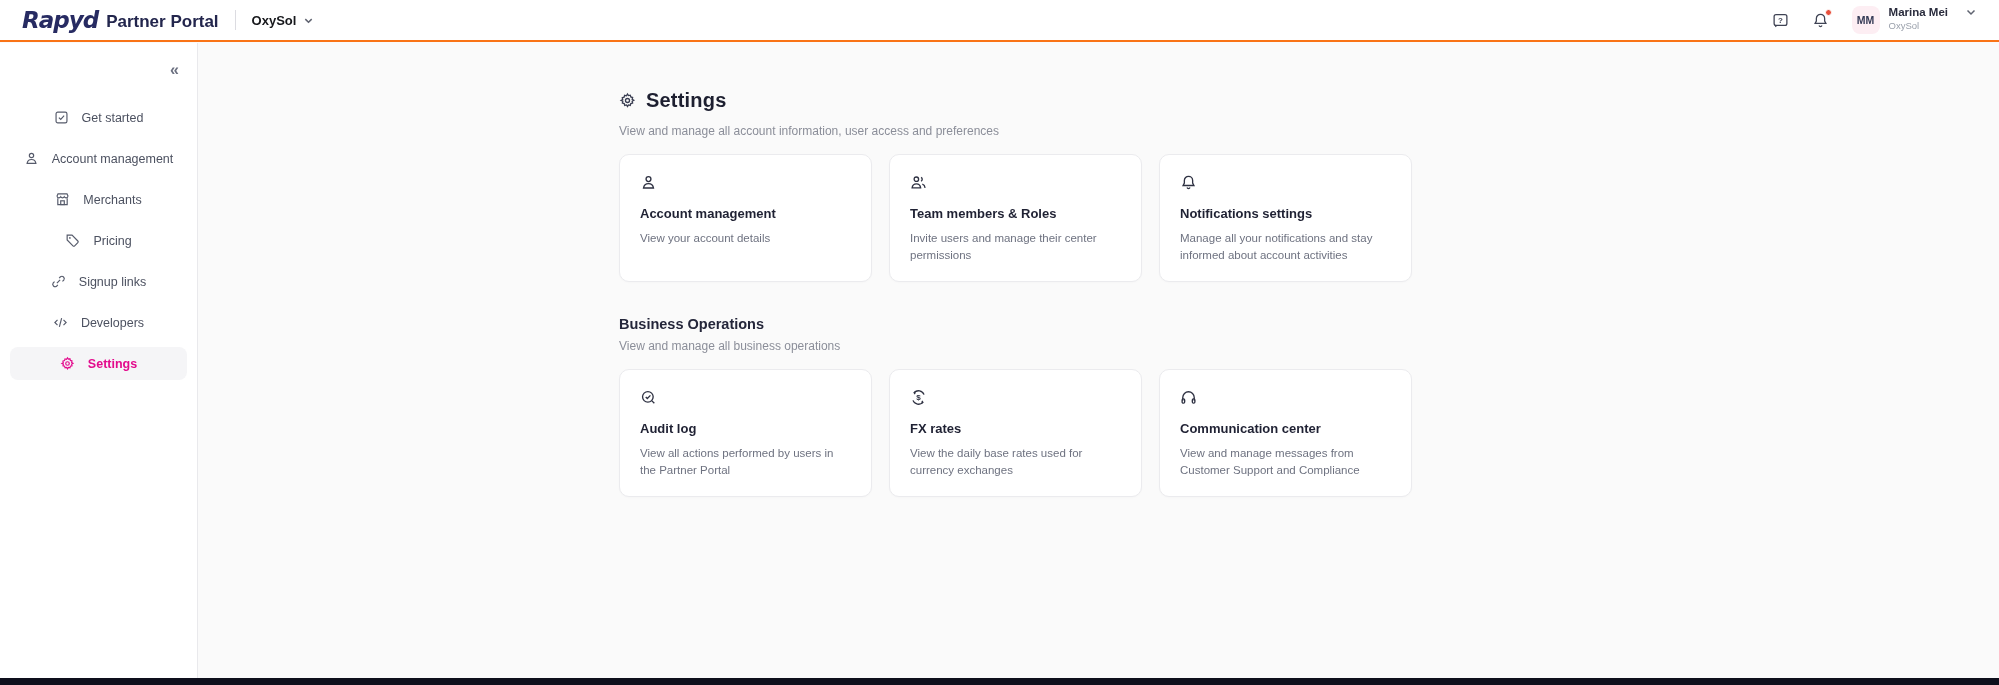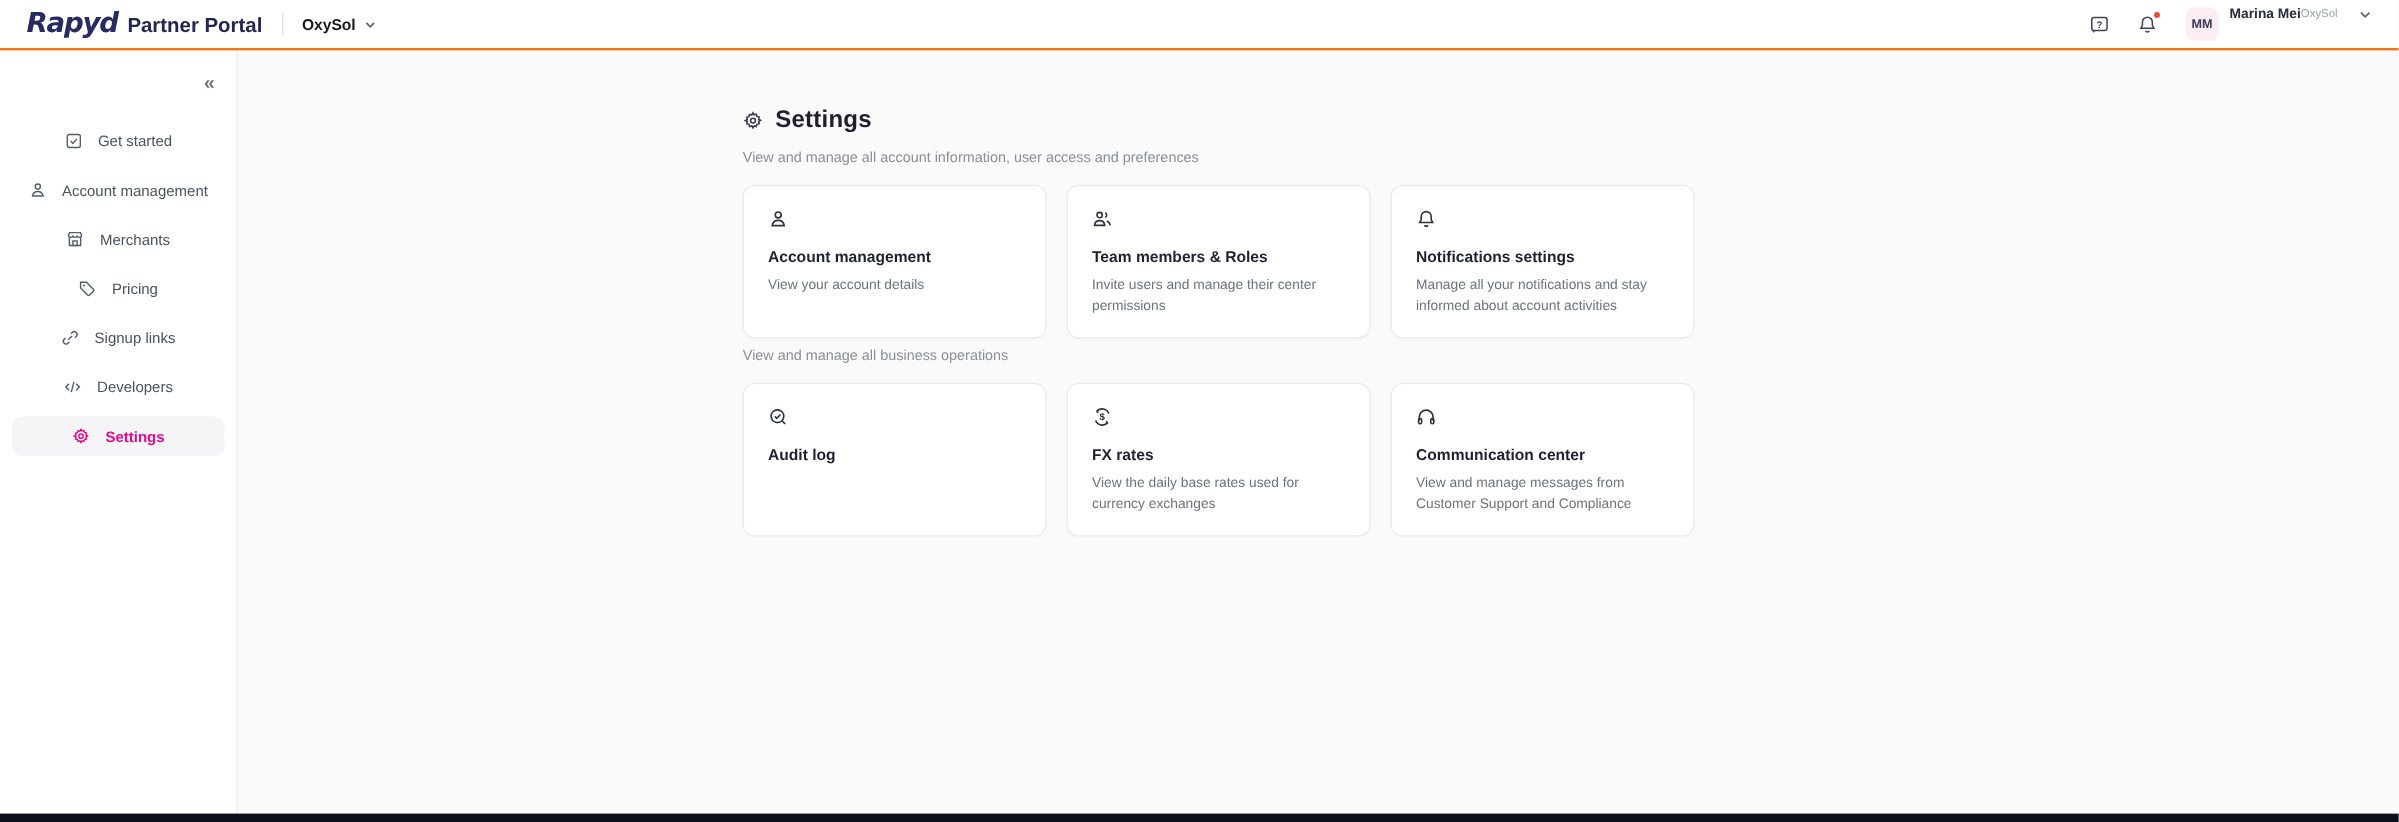--- a/index.html
+++ b/index.html
@@ -44,21 +44,21 @@
   .badge-dot {
     position: absolute; top: 4px; right: 4px; width: 7px; height: 7px;
     border-radius: 50%; background: #e8503c; border: 1px solid #fff;
   }
   .user-chip { display: flex; align-items: flex-start; gap: 9px; cursor: pointer; margin-left: 6px; }
   .avatar {
     width: 28px; height: 28px; border-radius: 8px; background: #fdeef3;
     display: flex; align-items: center; justify-content: center;
     font-size: 10.5px; font-weight: 700; color: #353a55;
   }
-  .user-meta { display: flex; line-height: 1.2; }
+  .user-meta { display: flex; flex-direction: column; line-height: 1.2; }
   .user-name { font-size: 11.5px; font-weight: 700; color: #2a2c3d; }
   .user-org { font-size: 9.5px; color: #9aa0ab; }
   .user-chip svg { margin-left: 8px; }
 
   
   .sidebar {
     position: absolute; top: 43px; left: 0; bottom: 7px; width: 198px;
     background: #ffffff; border-right: 1px solid #e9e9ec;
     padding-top: 10px;
   }
@@ -251,30 +251,32 @@
     <div class="card">
       <svg class="card-icon" width="17" height="17" viewBox="0 0 16 16" fill="none" stroke="currentColor" stroke-width="1.25">
         <path d="M8 2.2a3.9 3.9 0 00-3.9 3.9v2.4L2.9 10.8h10.2l-1.2-2.3V6.1A3.9 3.9 0 008 2.2z"></path>
         <path d="M6.6 12.8a1.5 1.5 0 002.8 0"></path>
       </svg>
       <div class="card-title">Notifications settings</div>
       <div class="card-desc">Manage all your notifications and stay informed about account activities</div>
     </div>
   </div>
 
+  <h2 class="section-heading section-gap">Business Operations</h2>
   <p class="section-sub">View and manage all business operations</p>
 
   <div class="cards-row">
     <div class="card">
       <svg class="card-icon" width="17" height="17" viewBox="0 0 16 16" fill="none" stroke="currentColor" stroke-width="1.25">
         <circle cx="7.4" cy="7.4" r="5"></circle>
         <path d="M5.4 7.5l1.5 1.5 2.9-3"></path>
         <path d="M11.2 11.2l2.3 2.3"></path>
       </svg>
       <div class="card-title">Audit log</div>
+      <div class="card-desc">View all actions performed by users in the Partner Portal</div>
     </div>
 
     <div class="card">
       <svg class="card-icon" width="17" height="17" viewBox="0 0 16 16" fill="none" stroke="currentColor" stroke-width="1.2">
         <path d="M13.2 5.3A5.6 5.6 0 003.9 3.4"></path>
         <path d="M5.3 2.5l-1.4.9.9 1.4"></path>
         <path d="M2.8 10.7a5.6 5.6 0 009.3 1.9"></path>
         <path d="M10.7 13.5l1.4-.9-.9-1.4"></path>
         <text x="8" y="10.6" text-anchor="middle" font-size="7.6" stroke="none" fill="currentColor" font-family="Liberation Sans, sans-serif" font-weight="bold">$</text>
       </svg>

